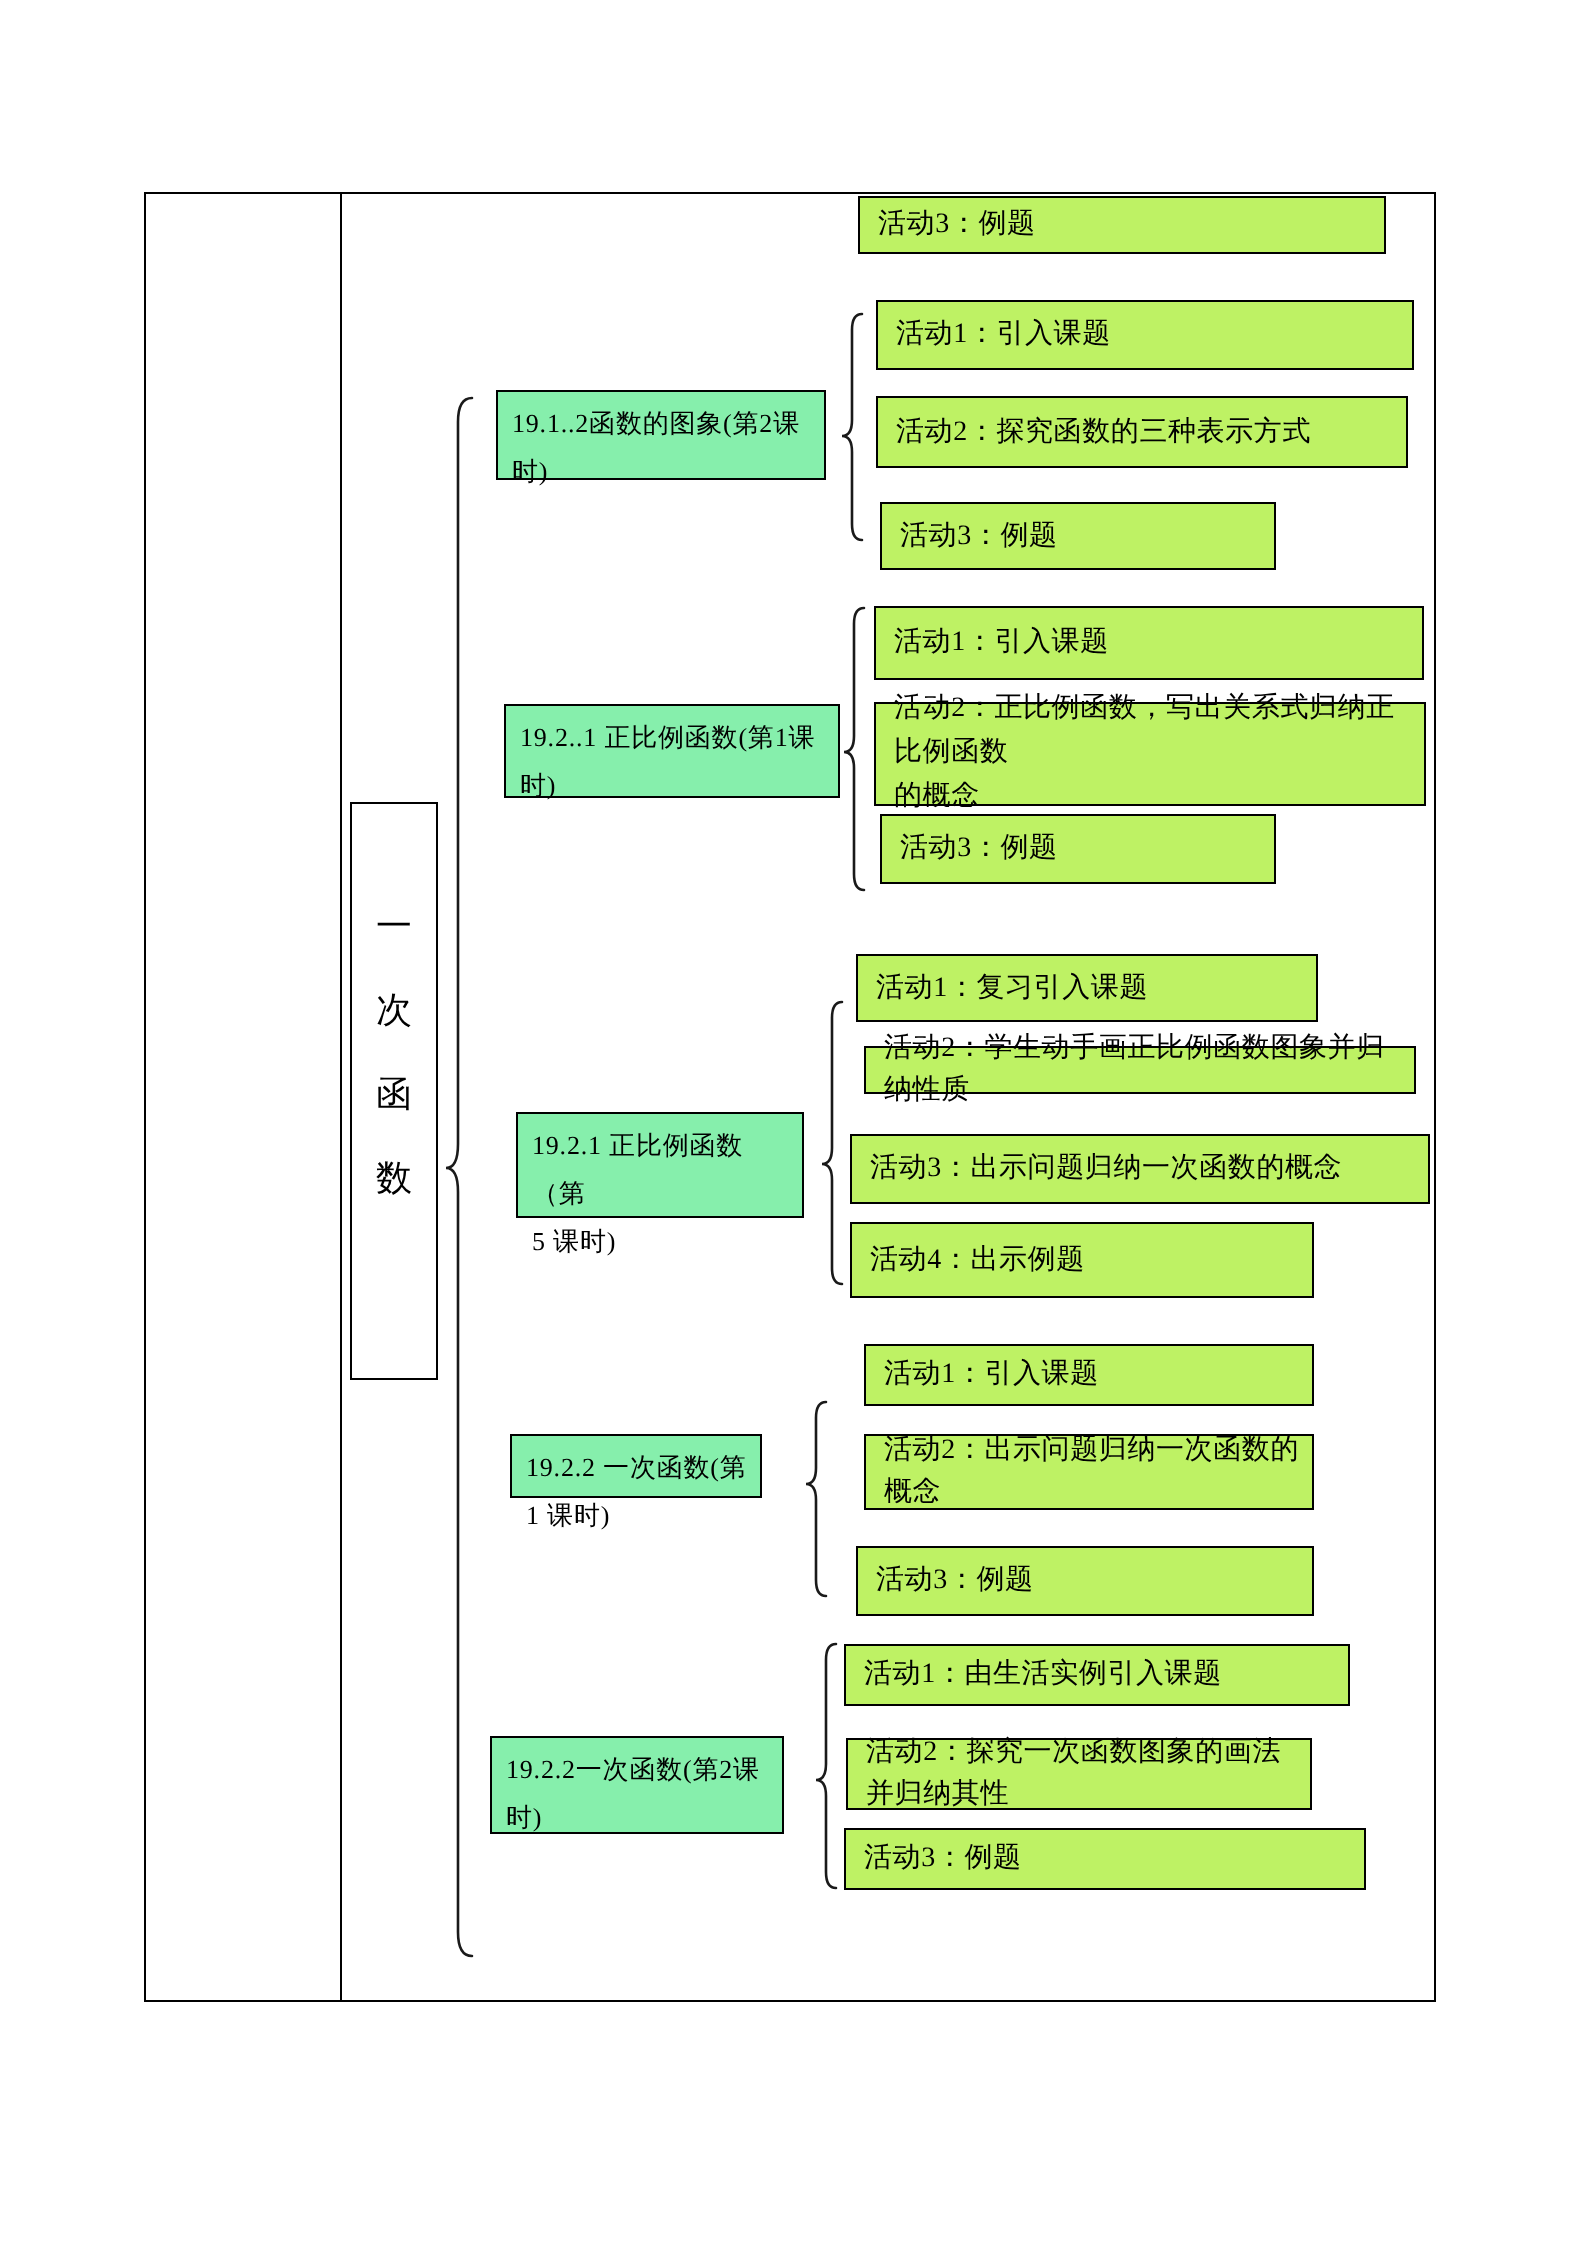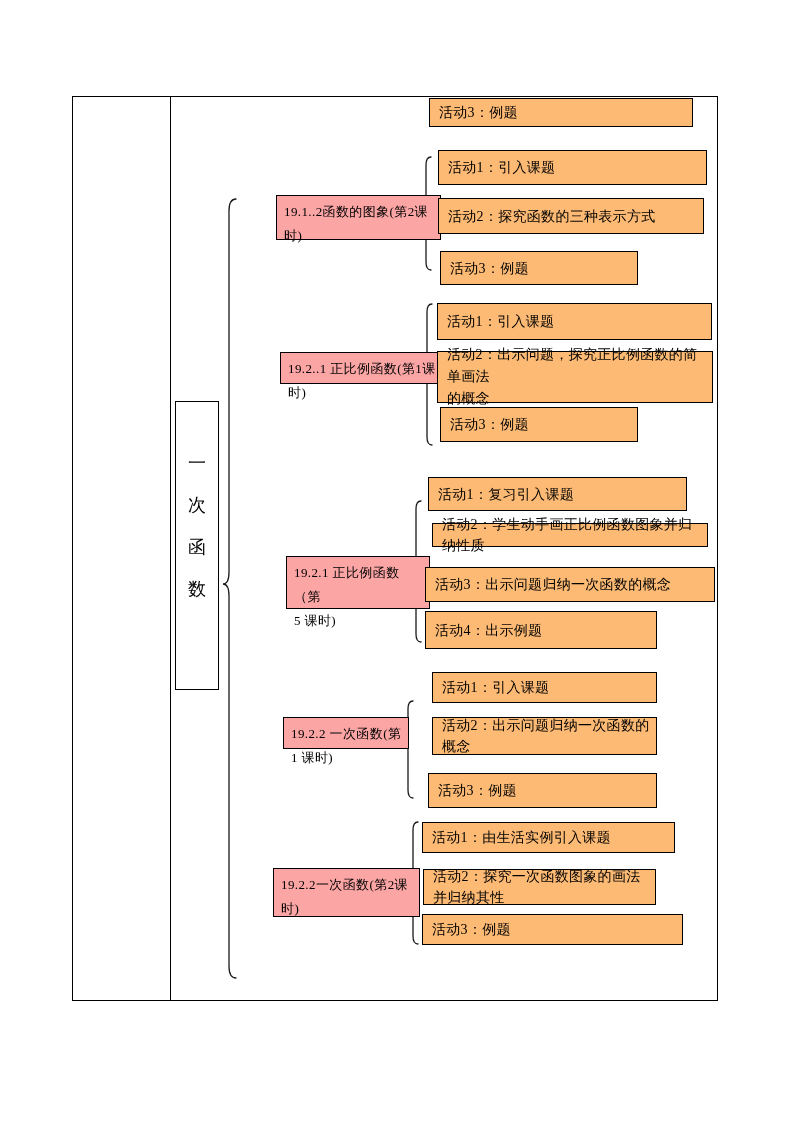--- a/index.html
+++ b/index.html
@@ -9,27 +9,27 @@
   }
   .frame{
     position:absolute;left:72px;top:96px;width:646px;height:905px;
     border:1.4px solid #000;box-sizing:border-box;background:#fff;
   }
   .divider{
     position:absolute;left:170px;top:96px;height:905px;width:0;
     border-left:1.4px solid #000;
   }
   .box{
-    position:absolute;border:1.3px solid #000;background:#fdba74;box-sizing:border-box;
+    position:absolute;border:1.3px solid #000;background:#bef264;box-sizing:border-box;
     display:flex;align-items:center;font-size:14px;line-height:21px;
     padding:1px 4px 1px 9px;white-space:pre-line;letter-spacing:0.3px;
   }
   .sec{
-    position:absolute;border:1.3px solid #000;background:#fca5a5;box-sizing:border-box;
-    font-size:13px;line-height:24px;padding:4px 3px 0 7px;letter-spacing:0.4px;margin-left:28px;
+    position:absolute;border:1.3px solid #000;background:#86efac;box-sizing:border-box;
+    font-size:13px;line-height:24px;padding:4px 3px 0 7px;letter-spacing:0.4px;
   }
   .vtitle{
     position:absolute;left:175px;top:401px;width:44px;height:289px;
     border:1.3px solid #000;box-sizing:border-box;background:#fff;
     display:flex;flex-direction:column;align-items:center;
     padding-top:52px;gap:24px;font-size:18px;line-height:18px;
   }
   svg.overlay{position:absolute;left:0;top:0;pointer-events:none;}
 </style>
 </head>
@@ -60,33 +60,33 @@
 
   <div class="box" style="left:429px;top:98px;width:264px;height:29px">活动3：例题</div>
 
   <div class="sec" style="left:248px;top:195px;width:165px;height:45px">
     <div>19.1..2函数的图象(第2课时)</div>
   </div>
   <div class="box" style="left:438px;top:150px;width:269px;height:35px">活动1：引入课题</div>
   <div class="box" style="left:438px;top:198px;width:266px;height:36px">活动2：探究函数的三种表示方式</div>
   <div class="box" style="left:440px;top:251px;width:198px;height:34px">活动3：例题</div>
 
-  <div class="sec" style="left:252px;top:352px;width:168px;height:32px">
+  <div class="sec" style="left:252px;top:352px;width:168px;height:47px">
     <div>19.2..1 正比例函数(第1课时)</div>
   </div>
   <div class="box" style="left:437px;top:303px;width:275px;height:37px">活动1：引入课题</div>
-  <div class="box" style="left:437px;top:351px;width:276px;height:52px;line-height:22px">活动2：出示问题，探究正比例函数的简单画法
+  <div class="box" style="left:437px;top:351px;width:276px;height:52px;line-height:22px">活动2：正比例函数，写出关系式归纳正比例函数
 的概念</div>
   <div class="box" style="left:440px;top:407px;width:198px;height:35px">活动3：例题</div>
 
   <div class="sec" style="left:258px;top:556px;width:144px;height:53px">
     <div>19.2.1 正比例函数（第</div>
     <div>5 课时)</div>
   </div>
-  <div class="box" style="left:428px;top:477px;width:259px;height:34px">活动1：复习引入课题</div>
+  <div class="box" style="left:428px;top:477px;width:231px;height:34px">活动1：复习引入课题</div>
   <div class="box" style="left:432px;top:523px;width:276px;height:24px">活动2：学生动手画正比例函数图象并归纳性质</div>
   <div class="box" style="left:425px;top:567px;width:290px;height:35px">活动3：出示问题归纳一次函数的概念</div>
   <div class="box" style="left:425px;top:611px;width:232px;height:38px">活动4：出示例题</div>
 
   <div class="sec" style="left:255px;top:717px;width:126px;height:32px">
     <div>19.2.2 一次函数(第</div>
     <div>1 课时)</div>
   </div>
   <div class="box" style="left:432px;top:672px;width:225px;height:31px">活动1：引入课题</div>
   <div class="box" style="left:432px;top:717px;width:225px;height:38px">活动2：出示问题归纳一次函数的概念</div>

